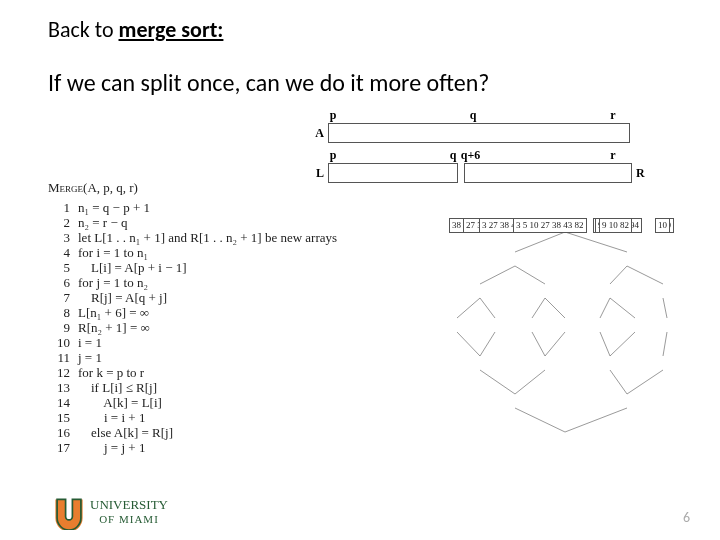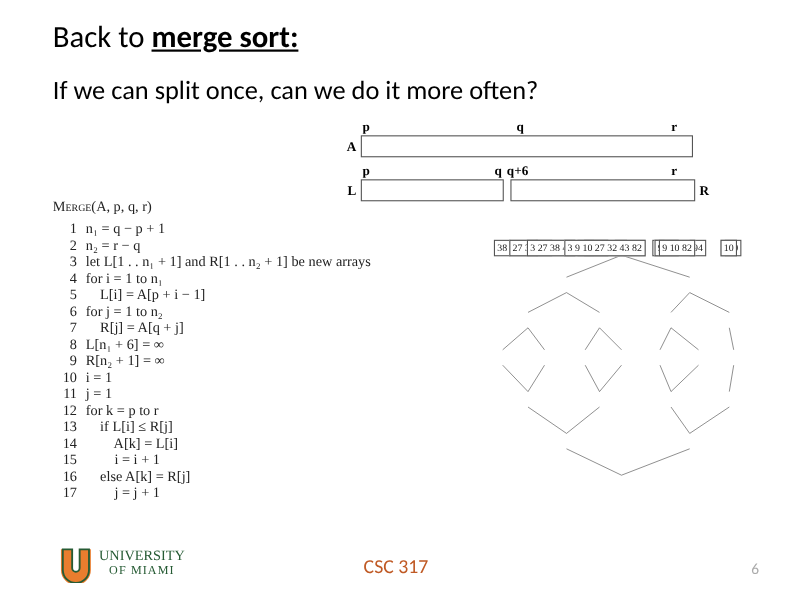--- a/index.html
+++ b/index.html
@@ -14,21 +14,21 @@
   }
   .slide {
     position: relative;
     width: 720px;
     height: 540px;
   }
   .title {
     position: absolute;
     left: 48px;
     top: 16px;
-    font-size: 28px;
+    font-size: 22px;
   }
   .subtitle {
     position: absolute;
     left: 48px;
     top: 68px;
     font-size: 24px;
   }
   .underline { text-decoration: underline; }
   .bold { font-weight: bold; }
 
@@ -266,24 +266,23 @@
     <div class="node" style="left:124px;top:100;">3</div>
     <div class="node" style="left:158px;top:100;">9</div>
     <div class="node" style="left:192px;top:100;">94</div>
     <div class="node" style="left:224px;top:100;">10</div>
     <div class="node" style="left:28px; top:138;">27  38</div>
     <div class="node" style="left:96px; top:138;">3  43</div>
     <div class="node" style="left:160px;top:138;">9  82</div>
     <div class="node" style="left:220px;top:138;">10</div>
     <div class="node" style="left:44px; top:176;">3  27  38  43</div>
     <div class="node" style="left:164px;top:176;">9  10  82</div>
-    <div class="node" style="left:78px; top:214;">3  9  10  27  32  43  82</div>
-  </div>
-
-  <div class="footer-course">CSC 317</div>
+    <div class="node" style="left:78px; top:214;">3  5  10  27  38  43  82</div>
+  </div>
+
   <div class="footer-page">6</div>
 
   <div class="logo">
     <svg class="u-svg" viewBox="0 0 40 40">
       <path d="M4 4 h12 v20 a4 4 0 0 0 8 0 v-20 h12 v22 a16 16 0 0 1 -32 0 z" fill="#e97d2e"></path>
       <path d="M8 4 h8 v20 a8 8 0 0 0 8 0 v-20 h8 v22 a12 12 0 0 1 -24 0 z" fill="#fff" opacity="0.0"></path>
       <path d="M6 4 h10 v20 a4 4 0 0 0 8 0 v-20 h10 v22 a14 14 0 0 1 -28 0 z" fill="none" stroke="#265b34" stroke-width="2"></path>
     </svg>
     <div class="logo-text">
       <div>UNIVERSITY</div>

